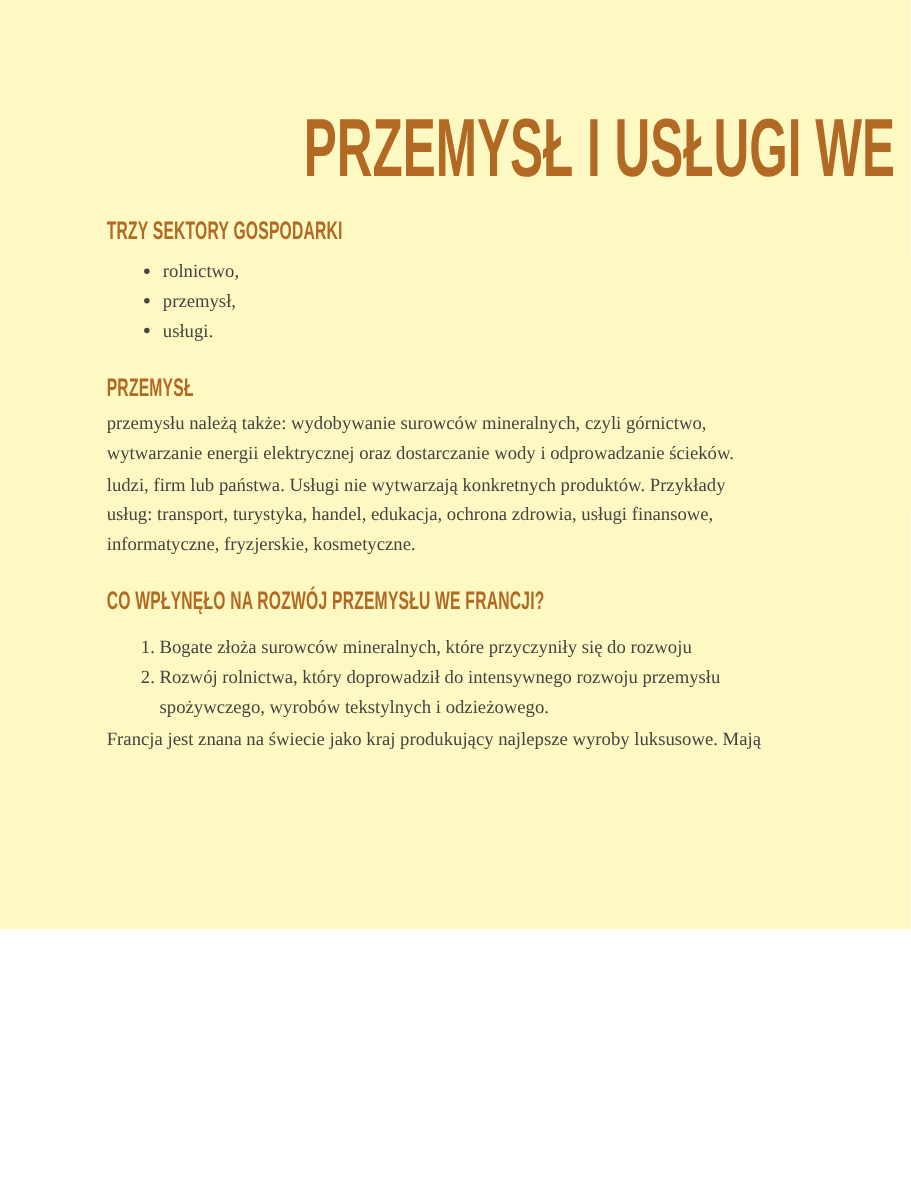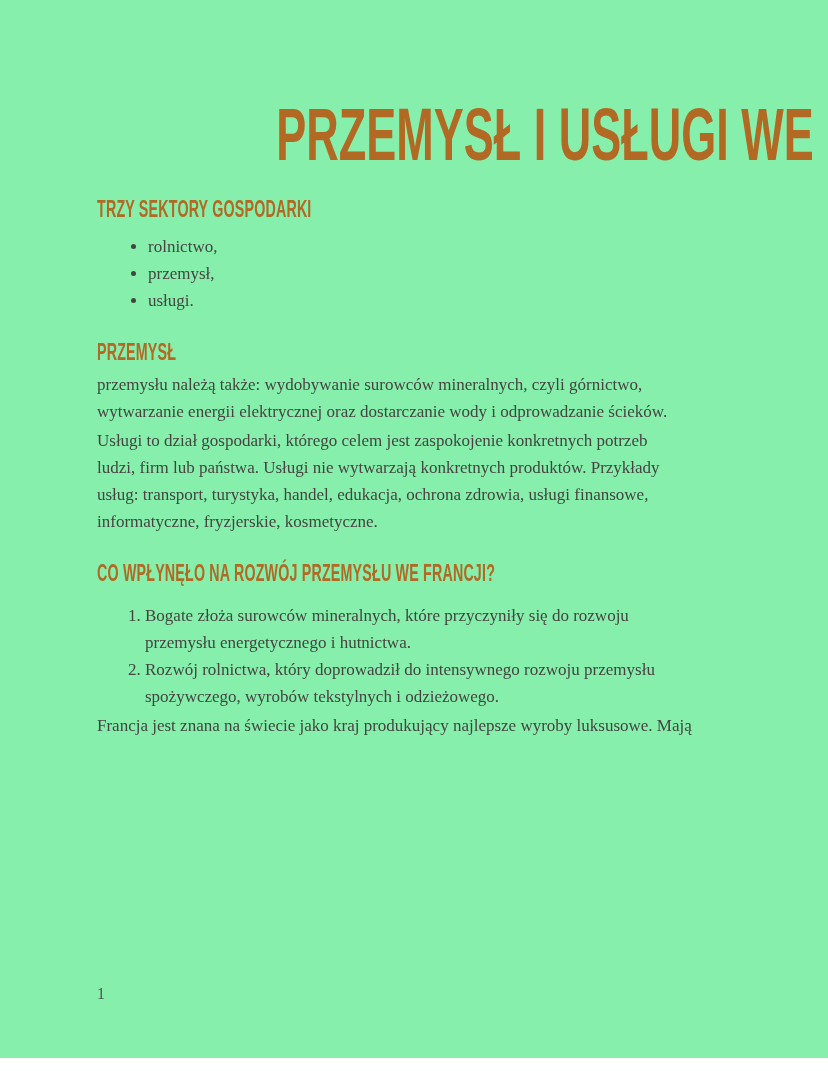--- a/index.html
+++ b/index.html
@@ -2,22 +2,22 @@
 <html lang="pl"><head>
 <meta charset="utf-8">
 <title>Dokument</title>
 <style>
   * { box-sizing: border-box; }
   html, body { margin: 0; padding: 0; background: #ffffff; }
 
   .page {
     position: relative;
     width: 828px;
-    height: 1058px;
-    background: #86efac;
+    height: 845px;
+    background: #fef9c3;
     overflow: hidden;
     font-family: "Liberation Serif", serif;
   }
 
   .content {
     margin-left: 97px;
     width: 634px;
     padding-top: 98px;
   }
 
@@ -120,35 +120,33 @@
         <span class="cond">PRZEMYSŁ</span>
       </h2>
       <p class="body-par">
         <span class="ln">przemysłu należą także: wydobywanie surowców mineralnych, czyli górnictwo,</span>
         <span class="ln">wytwarzanie energii elektrycznej oraz dostarczanie wody i odprowadzanie ścieków.</span>
       </p>
     </section>
 
     <section>
       <p class="body-par">
-        <span class="ln">Usługi to dział gospodarki, którego celem jest zaspokojenie konkretnych potrzeb</span>
         <span class="ln">ludzi, firm lub państwa. Usługi nie wytwarzają konkretnych produktów. Przykłady</span>
         <span class="ln">usług: transport, turystyka, handel, edukacja, ochrona zdrowia, usługi finansowe,</span>
         <span class="ln">informatyczne, fryzjerskie, kosmetyczne.</span>
       </p>
     </section>
 
     <section>
       <h2 class="sec-heading">
         <span class="cond">CO WPŁYNĘŁO NA ROZWÓJ PRZEMYSŁU WE FRANCJI?</span>
       </h2>
       <ol class="numbered-list">
         <li>
           <span class="ln">Bogate złoża surowców mineralnych, które przyczyniły się do rozwoju</span>
-          <span class="ln">przemysłu energetycznego i hutnictwa.</span>
         </li>
         <li>
           <span class="ln">Rozwój rolnictwa, który doprowadził do intensywnego rozwoju przemysłu</span>
           <span class="ln">spożywczego, wyrobów tekstylnych i odzieżowego.</span>
         </li>
       </ol>
     </section>
 
     <section>
       <p class="body-par">

